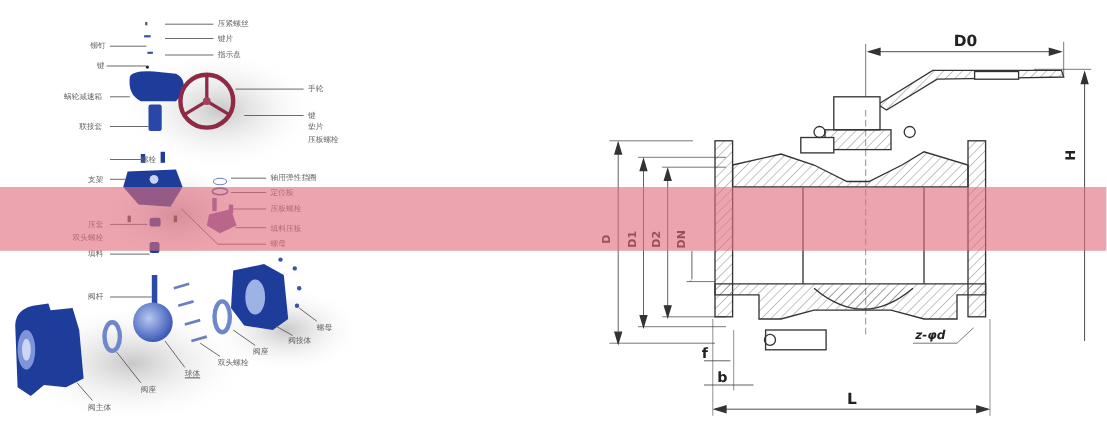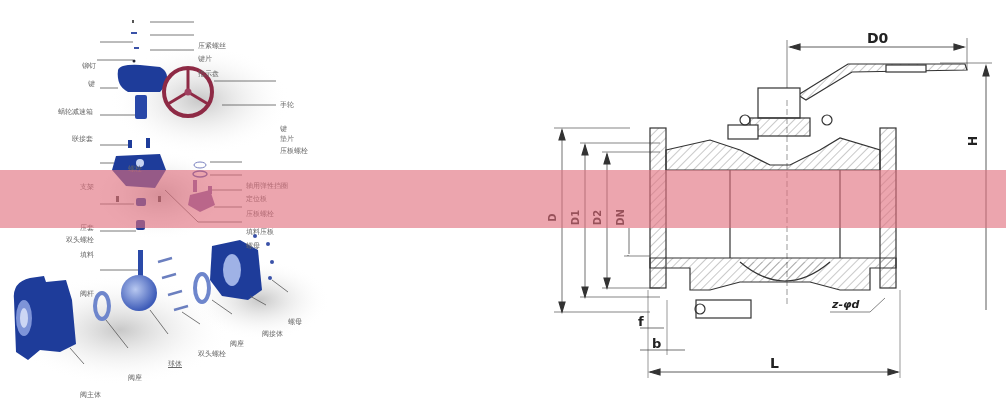--- a/index.html
+++ b/index.html
@@ -1,21 +1,21 @@
 <!DOCTYPE html>
 <html><head>
 <meta charset="utf-8">
 <style>
   html, body { margin:0; padding:0; }
   body { width:1006px; height:400px; overflow:hidden; background:#ffffff; position:relative;
          font-family:"DejaVu Sans", sans-serif; }
   .stage { position:absolute; left:0; top:0; width:1006px; height:400px; }
   .exploded { position:absolute; left:0; top:0; width:540px; height:400px; }
   .drawing { position:absolute; left:540px; top:0; width:466px; height:318px; }
-  .part-label { position:absolute; font-size:7px; color:#666; white-space:nowrap;margin-top:24px; }
+  .part-label { position:absolute; font-size:7px; color:#666; white-space:nowrap; }
   .banner { position:absolute; left:0; top:170px; width:1006px; height:58px;
             background:rgba(225,110,125,0.62); }
   .banner-title { position:absolute; left:278px; top:184px; color:#ffffff; font-weight:bold;
                   font-size:24px; letter-spacing:0.5px; white-space:nowrap;
                   text-shadow:0 0 1px rgba(120,40,50,0.35); }
   .dim-label { position:absolute; font-family:"DejaVu Sans", sans-serif; font-weight:bold; color:#222; }
 </style>
 </head>
 <body>
 

